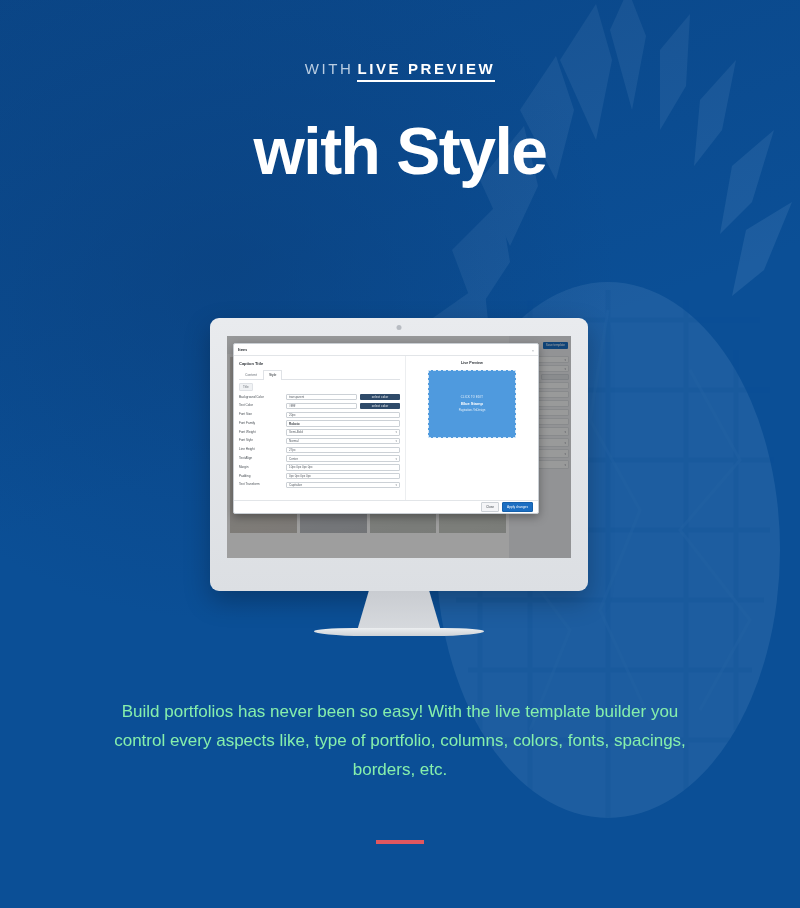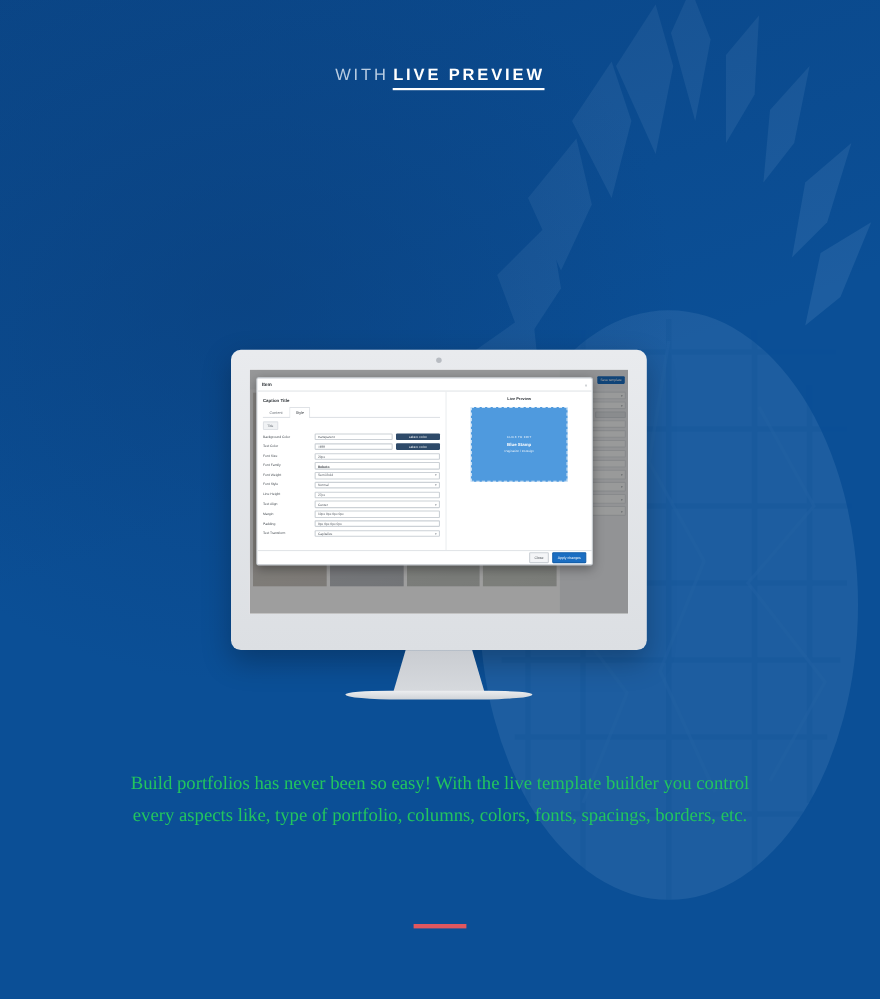--- a/index.html
+++ b/index.html
@@ -432,24 +432,23 @@
     padding: 2px 4px;
     white-space: nowrap;
   }
 
   
   .subcopy {
     position: absolute;
     top: 697px; left: 100px;
     width: 600px;
     text-align: center;
-    color: #22c55e;
+    color: #86efac;
     font-size: 17px;
     line-height: 29px;
-    font-family: Liberation Serif, serif;
   }
   .accent-bar {
     position: absolute;
     top: 840px; left: 50%;
     transform: translateX(-50%);
     width: 48px;
     height: 4px;
     background: #e0575f;
   }
 </style>
@@ -484,20 +483,21 @@
     </svg>
   </div>
   <div class="bg-vignette"></div>
 </div>
 
 <div class="eyebrow">
   <span class="light">WITH</span><span class="strong">LIVE PREVIEW</span>
 </div>
 
 <h1 class="hero-title">
+  <span class="l2">with Style</span>
 </h1>
 
 <div class="monitor-wrap">
   <div class="monitor-body">
     <div class="camera-dot"></div>
 
     <div class="screen">
       <div class="app">
 
         <div class="gallery">

